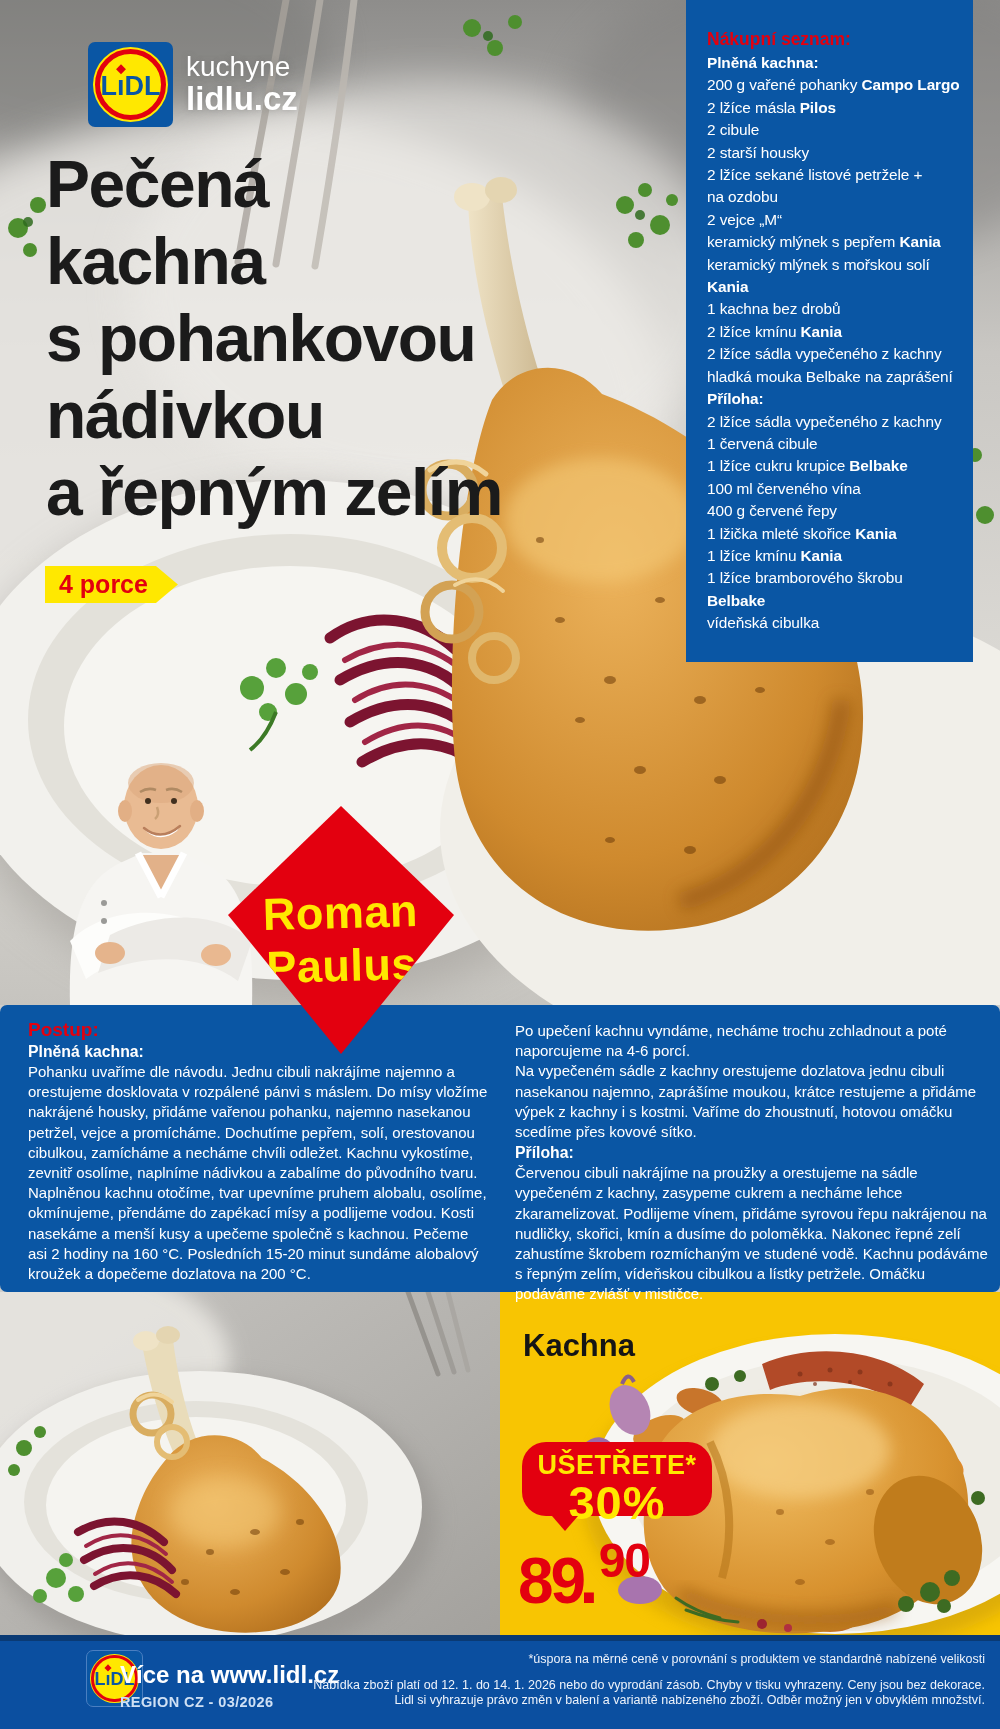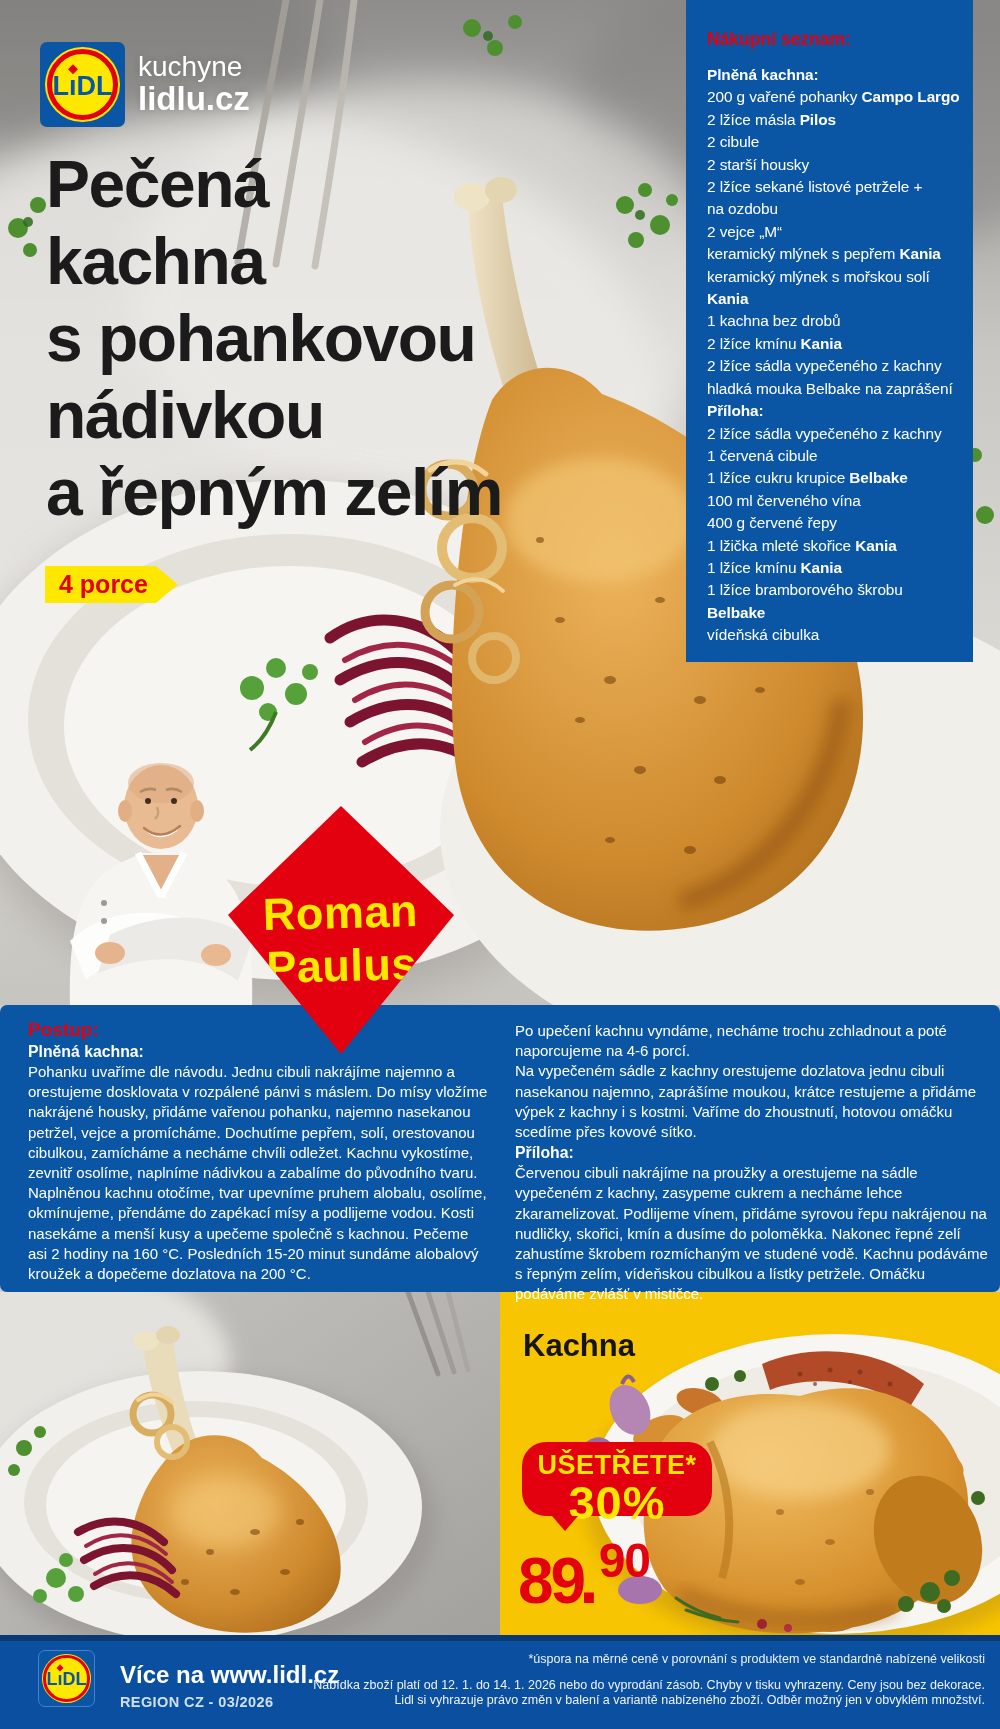--- a/index.html
+++ b/index.html
@@ -5,21 +5,21 @@
   html,body{margin:0;padding:0;background:#888;}
   .page{position:relative;width:1000px;height:1729px;overflow:hidden;margin:0 auto;
         font-family:"Liberation Sans",sans-serif;background:#cfcdc9;}
   .page *{box-sizing:border-box;}
 
   
   .hero{position:absolute;left:0;top:0;width:1000px;height:1005px;}
   .hero svg{position:absolute;left:0;top:0;}
 
   .brand{position:absolute;left:40px;top:42px;display:flex;align-items:center;gap:13px;z-index:5;}
-  .lidl-logo{position:relative;background:var(--lidl_blue,#0a56a4);border-radius:7px;flex:none;}
+  .lidl-logo{position:relative;background:var(--lidl_blue,#0a56a4);border-radius:7px;flex:none;margin-left:48px;}
   .logo-lg{width:85px;height:85px;}
   .logo-sm{width:57px;height:57px;border:1px solid #4a7fc1;}
   .logo-circle{position:absolute;inset:5.5%;background:var(--lidl_yellow,#ffe800);border-radius:50%;}
   .logo-ring{position:absolute;inset:8%;border:solid var(--lidl_red,#e3000f);border-width:5.5%;border-radius:50%;}
   .logo-lg .logo-ring{border-width:5px;}
   .logo-sm .logo-ring{border-width:3px;}
   .logo-word{position:absolute;left:0;right:0;top:50%;transform:translateY(-46%);
              text-align:center;font-weight:900;color:var(--lidl_blue,#0a56a4);letter-spacing:0;}
   .logo-lg .logo-word{font-size:27px;}
   .logo-sm .logo-word{font-size:18px;}
@@ -35,21 +35,21 @@
               letter-spacing:-1.5px;white-space:pre-line;}
 
   .portions{position:absolute;left:45px;top:566px;z-index:4;background:var(--lidl_yellow,#ffe800);
             color:var(--lidl_red,#e3000f);font-weight:800;font-size:25px;line-height:34px;
             padding:1px 30px 2px 14px;
             clip-path:polygon(0 0,calc(100% - 22px) 0,100% 50%,calc(100% - 22px) 100%,0 100%);}
 
   
   .shopping-list{position:absolute;left:686px;top:0;width:287px;height:662px;z-index:6;
                  background:var(--lidl_blue,#0a56a4);color:#fff;padding:28px 8px 0 21px;}
-  .sl-title{color:var(--lidl_red,#e3000f);font-weight:800;font-size:17.5px;line-height:22px;margin-bottom:14px;}
+  .sl-title{color:var(--lidl_red,#e3000f);font-weight:800;font-size:17.5px;line-height:22px;margin-bottom:2px;}
   .sl-item{font-size:15.4px;line-height:22.4px;letter-spacing:-0.1px;white-space:pre-line;}
   .sl-item b{font-weight:800;}
   .sl-bold{font-weight:800;}
 
   
   .diamond{position:absolute;left:228px;top:806px;width:226px;height:248px;z-index:8;
            background:var(--lidl_red,#e3000f);
            clip-path:polygon(50% 0,100% 44%,50% 100%,0 44%);}
   .diamond-text{position:absolute;left:0;right:0;top:80px;text-align:center;
                 color:var(--lidl_yellow,#ffe800);font-weight:900;font-size:45px;line-height:53px;

